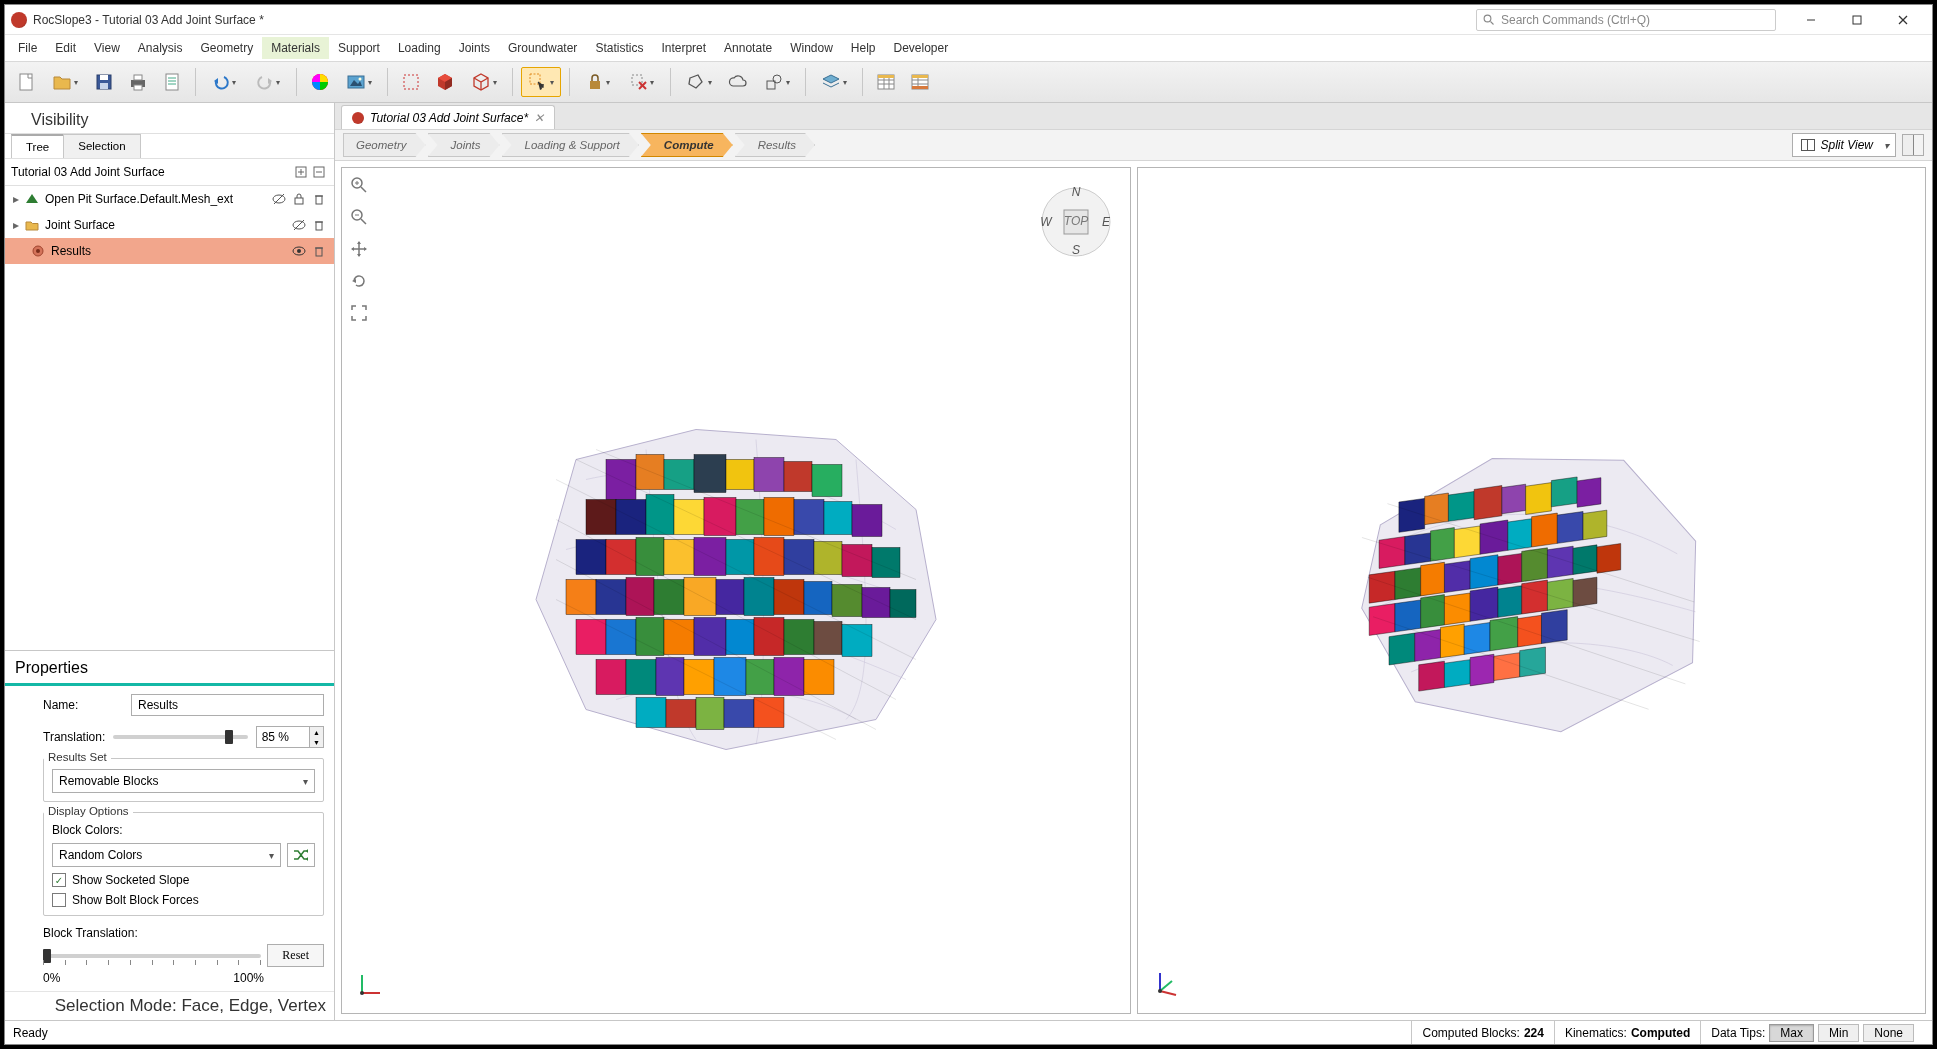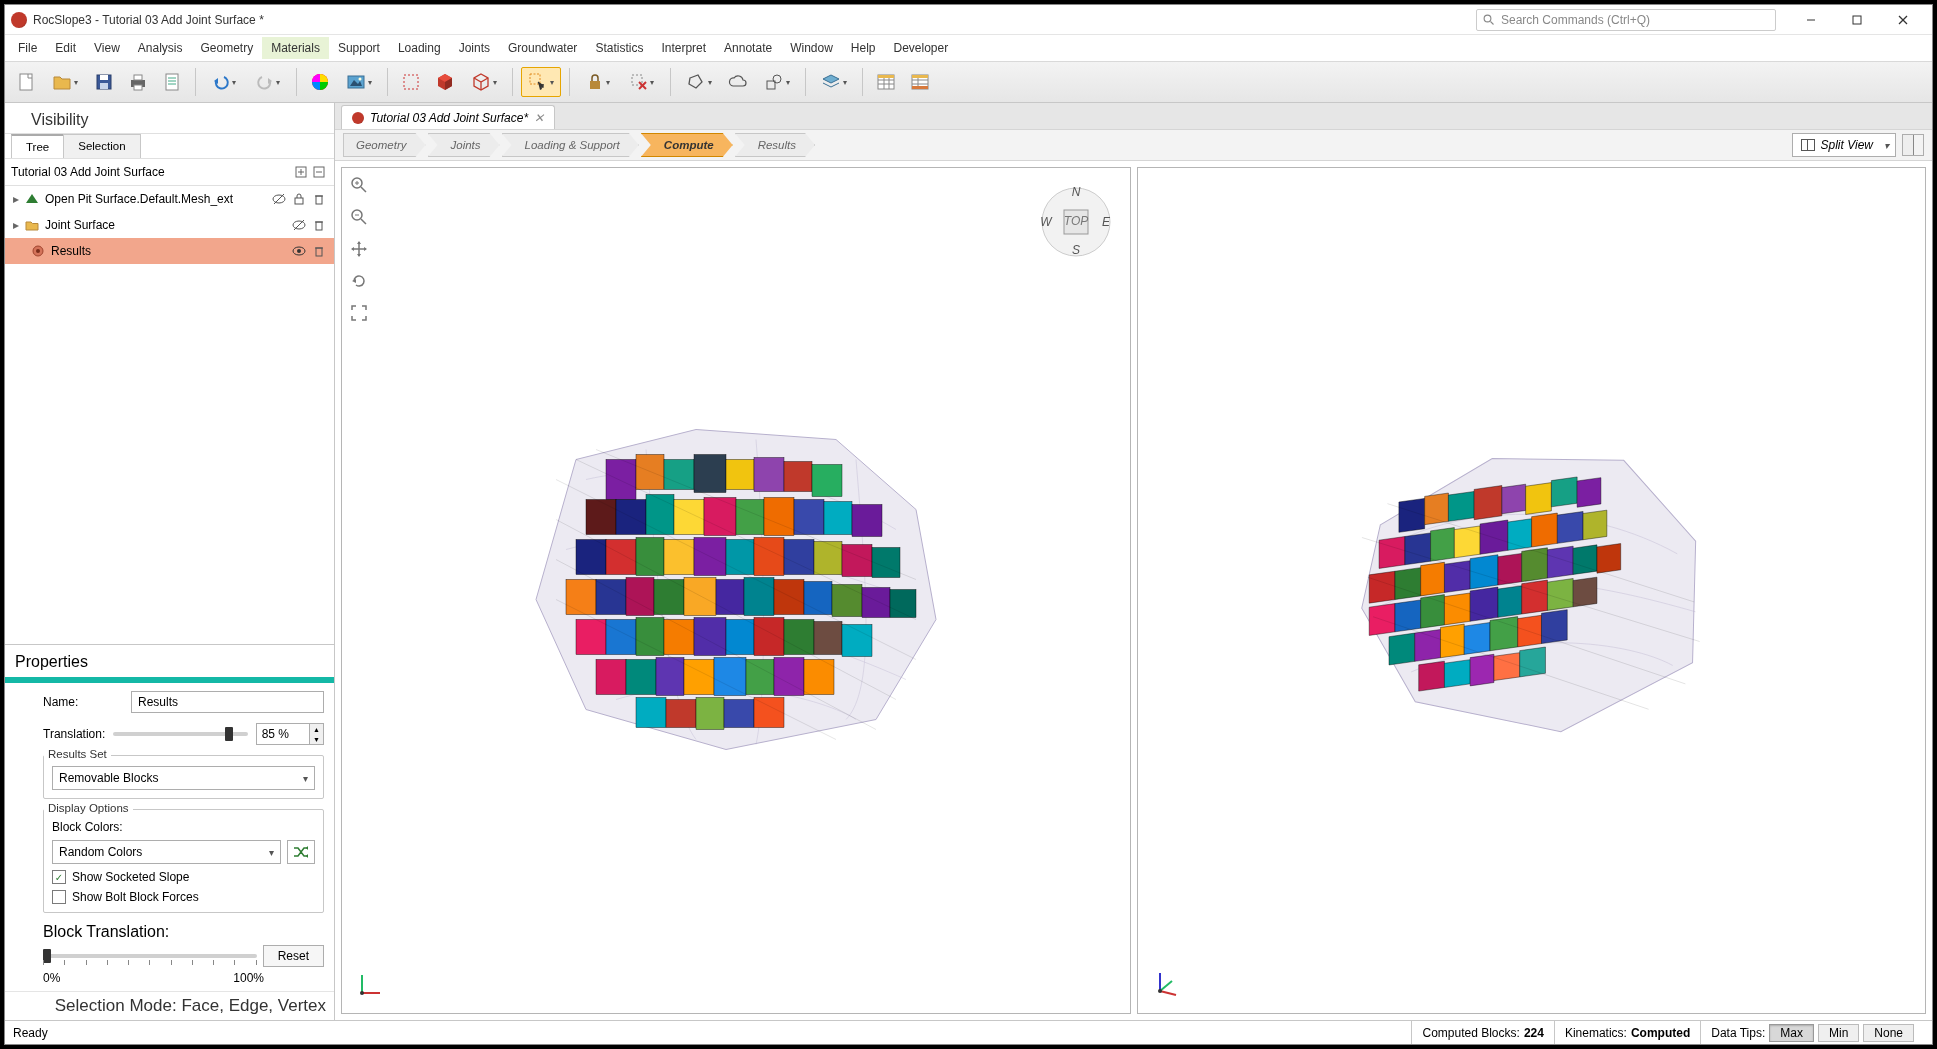--- a/index.html
+++ b/index.html
@@ -166,21 +166,21 @@
 
 .props {
   border-top: 1px solid #c7c7c7;
   display: flex;
   flex-direction: column;
   background: #fff;
 }
 .props-header {
   padding: 8px 10px 6px;
   font-size: 16px;
-  border-bottom: 6px solid #14b8a6;
+  border-bottom: 3px solid #14b8a6;
 }
 .props-body {
   padding: 8px 10px 6px;
   overflow-y: auto;
   margin-left: 28px;
 }
 .prop-row {
   display: flex;
   align-items: center;
   margin-bottom: 10px;
@@ -226,21 +226,21 @@
   padding: 0 6px;
   font-size: 12px;
   position: relative;
   background: #fff;
 }
 .select::after { content: "▾"; position: absolute; right: 6px; color: #555; font-size: 10px; }
 .row-flex { display: flex; gap: 6px; align-items: center; }
 .shuffle-btn { width: 28px; height: 24px; border: 1px solid #adadad; display: flex; align-items: center; justify-content: center; color: #2e7d32; font-weight: bold; }
 .chk { display: flex; align-items: center; gap: 6px; margin-top: 6px; font-size: 12px; }
 .chk .box { width: 14px; height: 14px; border: 1px solid #7a7a7a; display: flex; align-items: center; justify-content: center; font-size: 10px; color: #2e7d32; }
-.reset-btn { padding: 3px 14px; border: 1px solid #adadad; background: #f6f6f6; }
+.reset-btn { padding: 3px 14px; border: 1px solid #adadad; background: #f6f6f6; font-family: Liberation Serif, serif; }
 .range-labels { display: flex; justify-content: space-between; font-size: 11.5px; margin-top: 4px; }
 .sel-mode { text-align: right; padding: 4px 8px; font-size: 17px; color: #333; border-top: 1px solid #e5e5e5; }
 
 
 .main {
   flex: 1;
   display: flex;
   flex-direction: column;
   min-width: 0;
   font-style: italic;
@@ -743,21 +743,21 @@
             <div class="chk">
               <span class="box">✓</span>
               <span>Show Socketed Slope</span>
             </div>
             <div class="chk">
               <span class="box"></span>
               <span>Show Bolt Block Forces</span>
             </div>
           </div>
 
-          <div style="font-size:16px; margin-bottom:4px;">Block Translation:</div>
+          <div style="font-size:12px; margin-bottom:4px;">Block Translation:</div>
           <div class="row-flex">
             <div class="slider-track" style="flex:1">
               <div class="slider-thumb" style="left:0%"></div>
               <div style="position:absolute;top:6px;left:0;right:0;display:flex;justify-content:space-between;">
                 <span style="border-left:1px solid #888;height:5px;"></span>
                   <span style="border-left:1px solid #888;height:5px;"></span>
                   <span style="border-left:1px solid #888;height:5px;"></span>
                   <span style="border-left:1px solid #888;height:5px;"></span>
                   <span style="border-left:1px solid #888;height:5px;"></span>
                   <span style="border-left:1px solid #888;height:5px;"></span>

